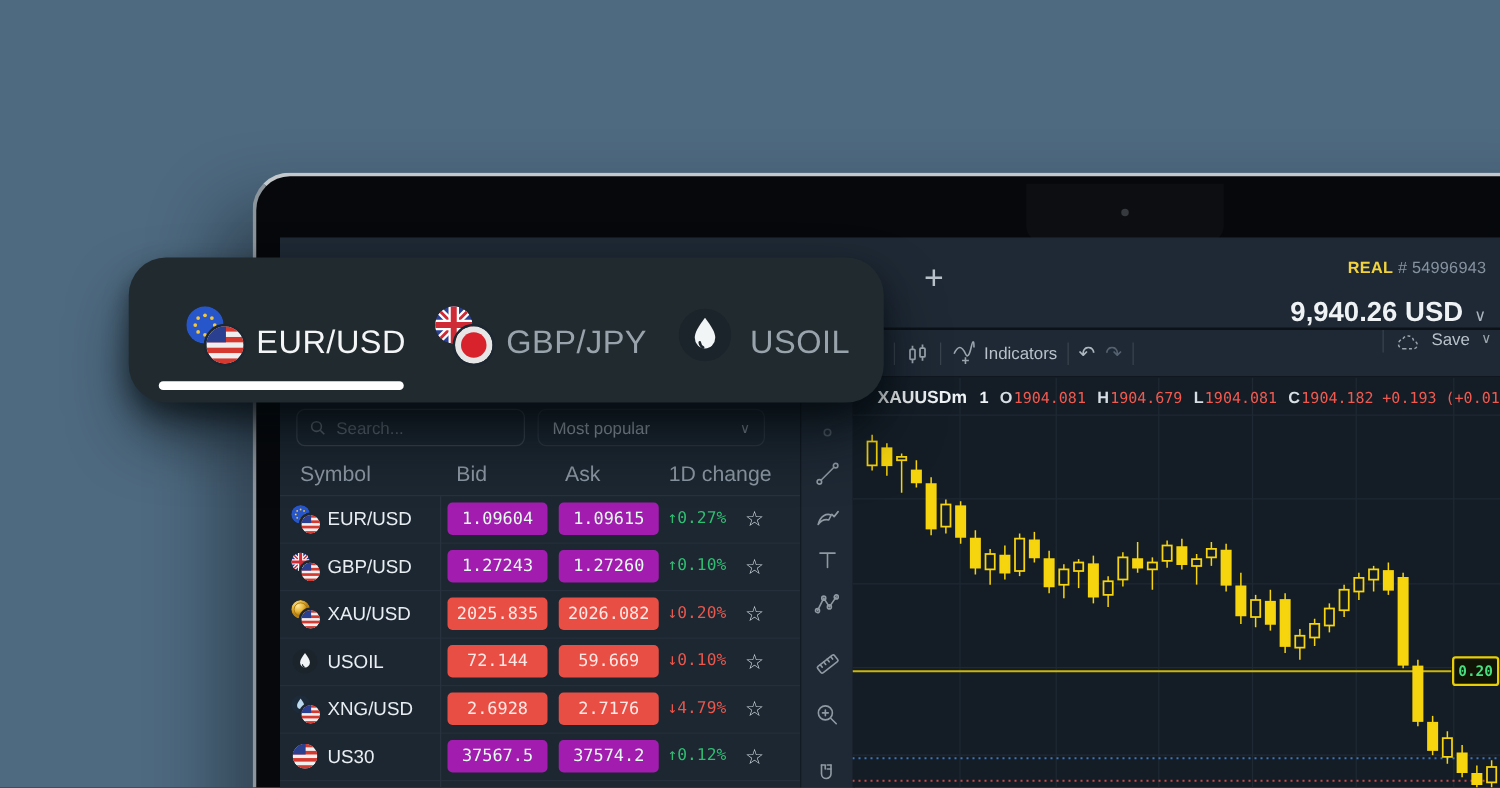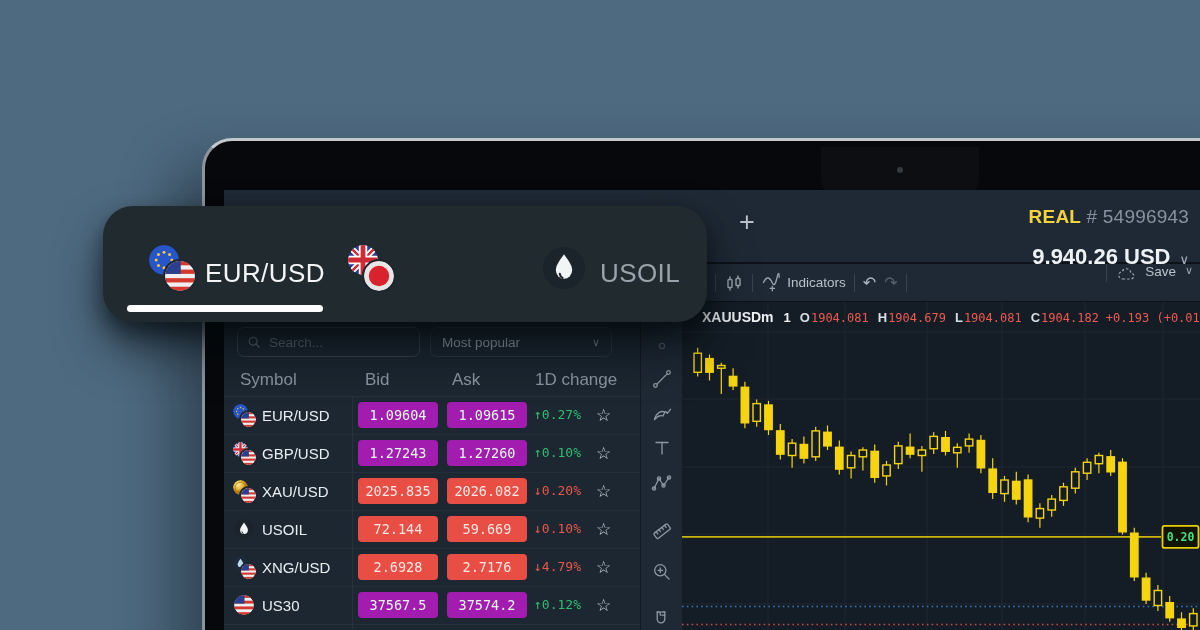--- a/index.html
+++ b/index.html
@@ -11,21 +11,21 @@
           border-radius:30px 14px 0 0;box-shadow:-28px 26px 55px rgba(10,16,22,.4);}
   .notch{position:absolute;left:616px;top:6px;width:158px;height:46px;background:#0d0e12;
          border-radius:0 0 12px 12px;}
   .cam{position:absolute;left:76px;top:20px;width:6px;height:6px;border-radius:50%;background:#36393e;}
   .screen{position:absolute;left:19px;top:49px;width:979px;height:470px;background:#1c2731;overflow:hidden;}
   
   .topbar{position:absolute;left:0;top:0;right:0;height:72px;background:#1e2935;border-bottom:2px solid #0d1218;}
   .plusbtn{position:absolute;left:508px;top:18px;width:30px;height:30px;color:#b9c2ca;font-size:27px;
            line-height:28px;text-align:center;cursor:pointer;}
   .acct{position:absolute;right:14px;top:16px;text-align:right;}
-  .acct .l1{font-size:19px;letter-spacing:.2px;}
+  .acct .l1{font-size:13px;letter-spacing:.2px;}
   .acct .real{color:#f2d33b;font-weight:bold;}
   .acct .num{color:#8792a0;}
   .acct .l2{margin-top:16px;font-size:22px;font-weight:bold;color:#eef2f5;}
   .acct .chev{font-size:13px;color:#a9b3bc;margin-left:9px;font-weight:normal;}
   
   .ctoolbar{position:absolute;left:0;top:74px;right:0;height:37px;background:#1e2935;border-bottom:1px solid #0d1218;}
   .tleft{position:absolute;left:472px;top:0;bottom:0;display:flex;align-items:center;gap:8px;color:#9aa5ae;}
   .tright{position:absolute;right:10px;top:0;bottom:0;display:flex;gap:9px;color:#9aa5ae;}
   .tsep{width:1px;height:18px;background:#39434e;}
   .tlabel{font-size:13.5px;color:#b9c2ca;}
@@ -586,20 +586,21 @@
               <defs>
                 <clipPath id="fc15">
                   <circle cx="10" cy="10" r="10"></circle>
                 </clipPath>
               </defs>
               <circle cx="10" cy="10" r="10" fill="#e6e6e6"></circle>
               <circle cx="10" cy="10" r="6.8" fill="#d8222c"></circle>
             </svg>
   </span>
         </span>
+      <span class="plabel" style="left:57px;">GBP/JPY</span>
     </div>
     <div class="ptab" style="left:440px;width:164px;">
       <span class="oilcircle" id="pflag2"><svg width="42" height="42" viewBox="0 0 20 20">
             <defs>
               <clipPath id="fc16">
                 <circle cx="10" cy="10" r="10"></circle>
               </clipPath>
             </defs>
             <circle cx="10" cy="10" r="10" fill="#1b242b"></circle>
       <path d="M10 3.4 C12.6 7 13.9 9 13.9 11 a3.9 4.1 0 0 1 -7.8 0 C6.1 9 7.4 7 10 3.4 Z" fill="#f2f5f6"></path>

